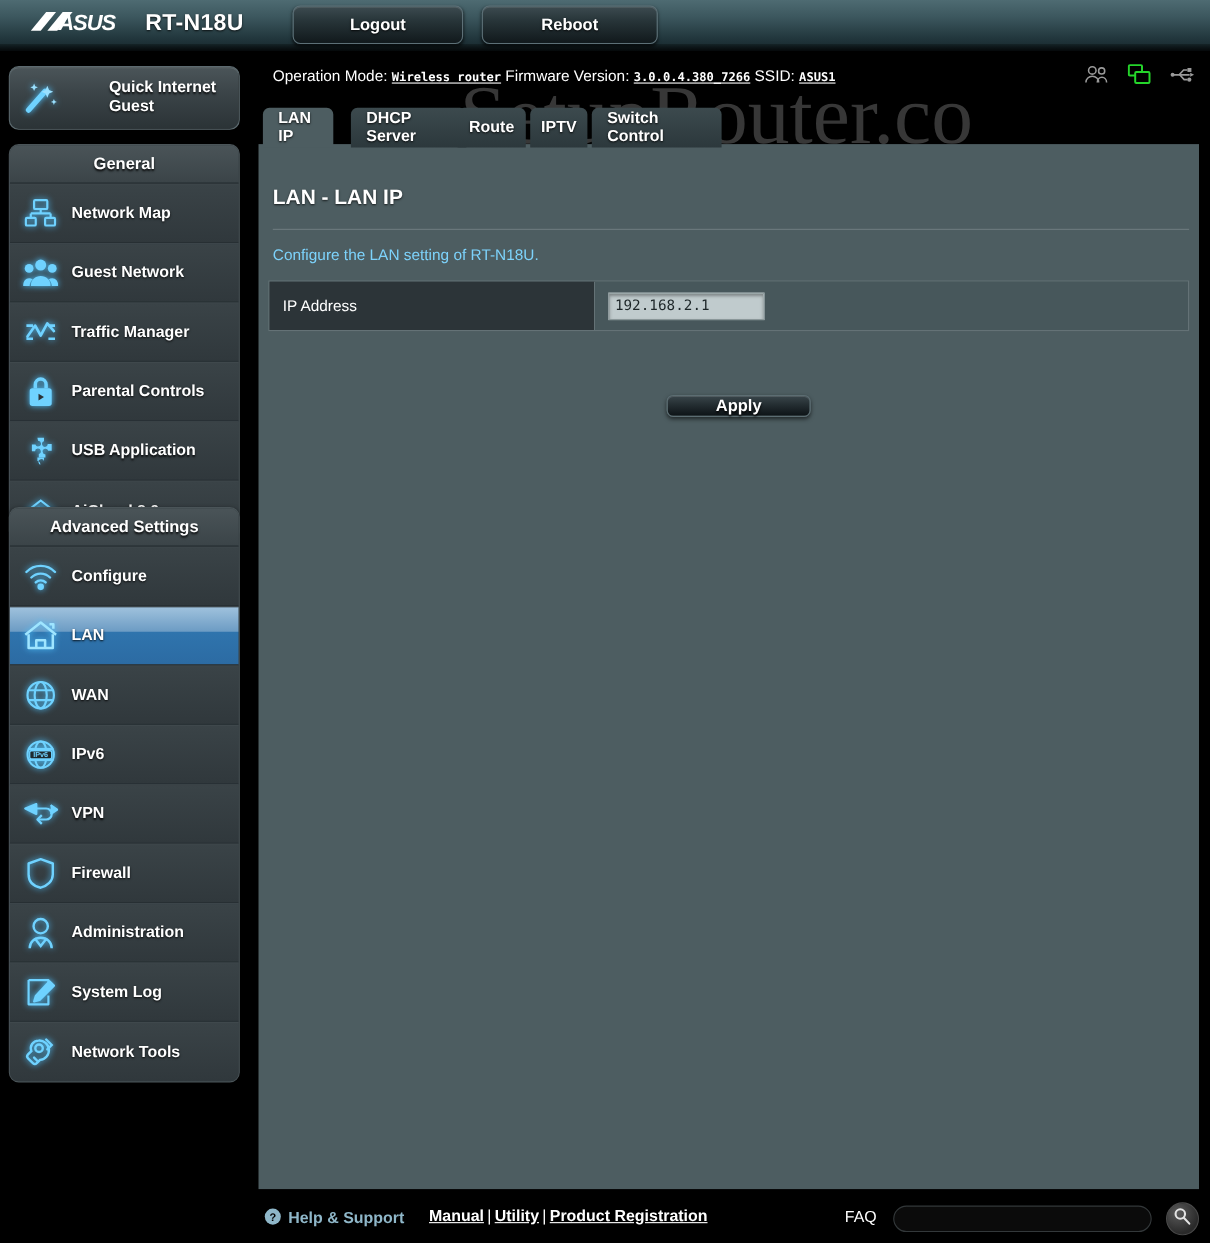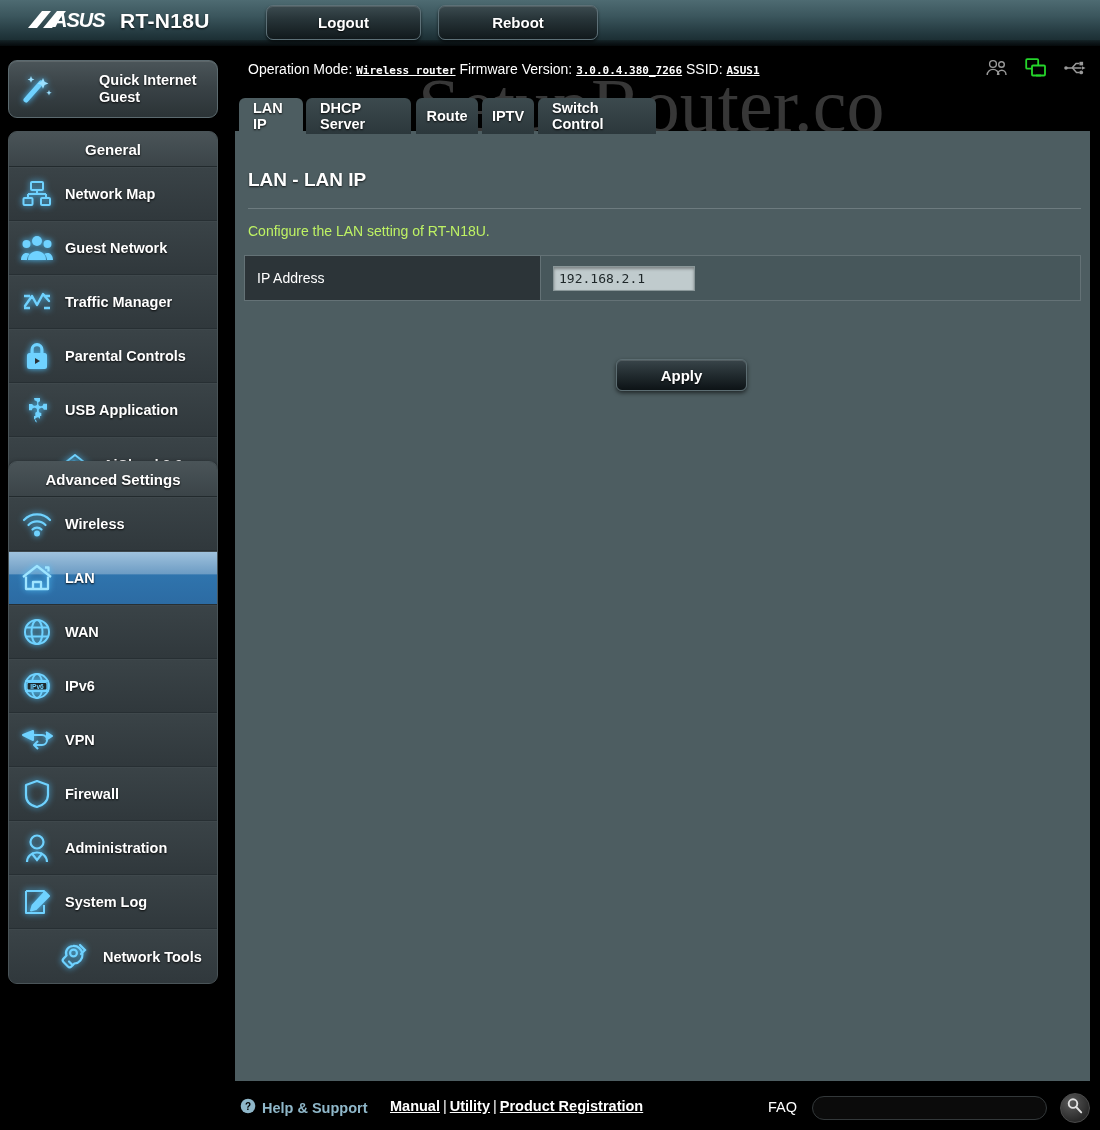--- a/index.html
+++ b/index.html
@@ -20,21 +20,21 @@
   }
   .topbar:after{
     content:""; position:absolute; left:0; right:0; bottom:0; height:6px;
     background: linear-gradient(180deg, rgba(0,0,0,0.25), rgba(0,0,0,0.75));
   }
   .asus-logo {
     position: absolute; left: 26px; top: 6px; width: 96px; height: 30px;
   }
   .asus-logo svg { display:block; }
   .model-name {
-    position: absolute; left: 120px; top: 9px;
+    position: absolute; left: 132px; top: 9px;
     font-size: 21px; font-weight: bold; color: #ffffff;
     letter-spacing: .3px; text-shadow: 0 1px 2px rgba(0,0,0,.8);
   }
   .topbtn {
     position: absolute; top: 5px; height: 35px;
     border-radius: 7px;
     background: linear-gradient(180deg, #3c4b50 0%, #273438 40%, #11191c 100%);
     border: 1px solid #5d7077;
     box-shadow: inset 0 1px 0 rgba(255,255,255,.12), 0 2px 3px rgba(0,0,0,.6);
     color: #fff; font-size: 15px; font-weight: bold;
@@ -113,21 +113,21 @@
     background: linear-gradient(180deg,#4a5458 0%, #3b4448 100%);
     border-bottom: 1px solid #222a2d;
     text-shadow: 0 1px 2px rgba(0,0,0,.9);
   }
   .menu-item {
     height: 54px; display:flex; align-items:center; cursor:pointer;
     border-bottom: 1px solid #272f33;
     border-top: 1px solid #3f484c;
     background: linear-gradient(180deg,#3a4347 0%, #30383c 100%);
   }
-  .menu-item:last-child { border-bottom: none; padding-left: 38px; }
+  .menu-item:last-child { border-bottom: none; }
   .menu-item .ico { width: 56px; display:flex; align-items:center; justify-content:center; }
   .menu-item .lbl { color:#ffffff; font-size:14.5px; font-weight:bold; text-shadow: 0 1px 2px rgba(0,0,0,.9); }
   .menu-item.active {
     background: linear-gradient(180deg,#9fc2dd 0%, #6d9cc4 42%, #2f74ad 44%, #2c6ba3 100%);
   }
   .menu-item.active .lbl { color:#ffffff; }
 
   
   .tabsrow { position: absolute; left: 235px; top: 94px; width: 865px; height: 40px; z-index: 8; }
   .tab {
@@ -145,21 +145,21 @@
   .content {
     position: absolute; left: 235px; top: 131px; width: 855px; height: 950px;
     background: #4d5d61; z-index: 6;
   }
   .page-title {
     position:absolute; left:13px; top: 38px;
     color:#ffffff; font-size:19px; font-weight:bold;
     text-shadow: 0 1px 2px rgba(0,0,0,.75);
   }
   .title-rule { position:absolute; left:13px; right:9px; top:77px; height:1px; background:#6d7b7f; }
-  .subtitle { position:absolute; left:13px; top:92px; color:#bef264; font-size:14px; }
+  .subtitle { position:absolute; left:13px; top:92px; color:#7dd3fc; font-size:14px; }
 
   .form-table {
     position:absolute; left:9px; top:124px; width: 837px;
     border: 1px solid #647276;
   }
   .form-row { display:flex; height: 44px; align-items:stretch; border-bottom:1px solid #647276; }
   .form-row:last-child { border-bottom: none; }
   .form-row .cell-label {
     width: 296px; background:#2c3438; display:flex; align-items:center;
     padding-left: 12px; color:#ffffff; font-size:14px;
@@ -168,21 +168,21 @@
   .form-row .cell-value { flex:1; background:#47575b; display:flex; align-items:center; padding-left: 12px; }
   .txtinput {
     width: 142px; height: 25px;
     background: #c0cbcd; border: 1px solid #8a9799;
     box-shadow: inset 0 2px 3px rgba(0,0,0,.35);
     color: #1d2628; font-family: "DejaVu Sans Mono","Liberation Mono", monospace;
     font-size: 13px; padding: 0 5px; outline: none;
   }
 
   .apply-btn {
-    position:absolute; left:381px; top:228px; width:131px; height:32px;
+    position:absolute; left:371px; top:228px; width:131px; height:20px;
     border-radius: 6px;
     background: linear-gradient(180deg, #39454a 0%, #252f33 42%, #0d1316 100%);
     border: 1px solid #5c6d72;
     box-shadow: inset 0 1px 0 rgba(255,255,255,.13), 0 2px 4px rgba(0,0,0,.6);
     color:#ffffff; font-size:15px; font-weight:bold;
     display:flex; align-items:center; justify-content:center; cursor:pointer;
     text-shadow: 0 1px 2px rgba(0,0,0,.9);
   }
 
   
@@ -366,21 +366,21 @@
 
       <div class="menu-item">
         <div class="ico">
           <svg class="neon" width="32" height="26" viewBox="0 0 32 26" fill="none" stroke="#6fd2ff" stroke-width="2.2" stroke-linecap="round">
             <path d="M3 9a18 18 0 0126 0"></path>
               <path d="M7.5 14a12 12 0 0117 0"></path>
               <path d="M11.5 18.5a6.3 6.3 0 019 0"></path>
             <circle cx="16" cy="22.5" r="1.9" fill="#6fd2ff"></circle>
           </svg>
         </div>
-        <div class="lbl">Wireless</div>
+        <div class="lbl">Configure</div>
       </div>
 
       <div class="menu-item active">
         <div class="ico">
           <svg class="neon" width="32" height="28" viewBox="0 0 32 28" fill="none" stroke="#9fe5ff" stroke-width="2.3" stroke-linejoin="round">
             <path d="M2 13 L16 2 L30 13"></path>
             <path d="M5 12.5V25h22V12.5"></path>
             <path d="M12 25v-7h8v7"></path>
             <path d="M24 3.5h3.5v4"></path>
           </svg>
@@ -462,21 +462,21 @@
             <path d="M9 19.5l3.5 3.5M20 3l5 5-4 4"></path>
           </svg>
         </div>
         <div class="lbl">Network Tools</div>
       </div>
     </div>
   </div>
 
   <div class="tabsrow">
     <div class="tab active" style="left:4px;width:64px;">LAN IP</div>
-    <div class="tab" style="left:71px;width:105px;">DHCP Server</div>
+    <div class="tab" style="left:84px;width:105px;">DHCP Server</div>
     <div class="tab" style="left:181px;width:62px;">Route</div>
     <div class="tab" style="left:247px;width:52px;">IPTV</div>
     <div class="tab" style="left:303px;width:118px;">Switch Control</div>
   </div>
 
   <div class="content">
     <div class="page-title">LAN - LAN IP</div>
     <div class="title-rule"></div>
     <div class="subtitle">Configure the LAN setting of RT-N18U.</div>
 

